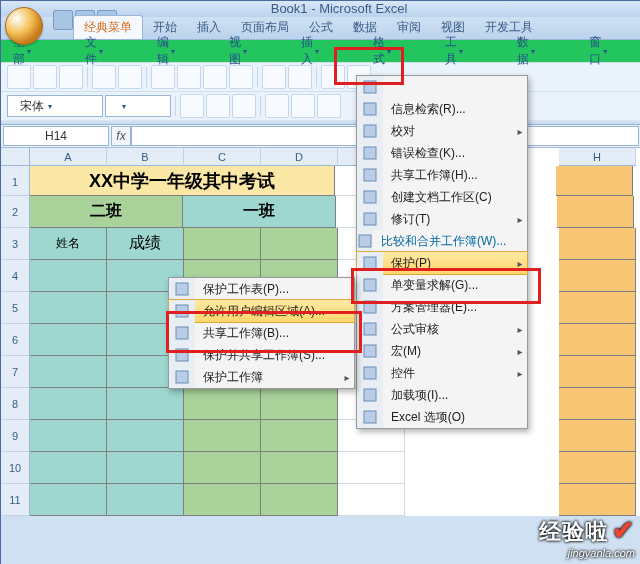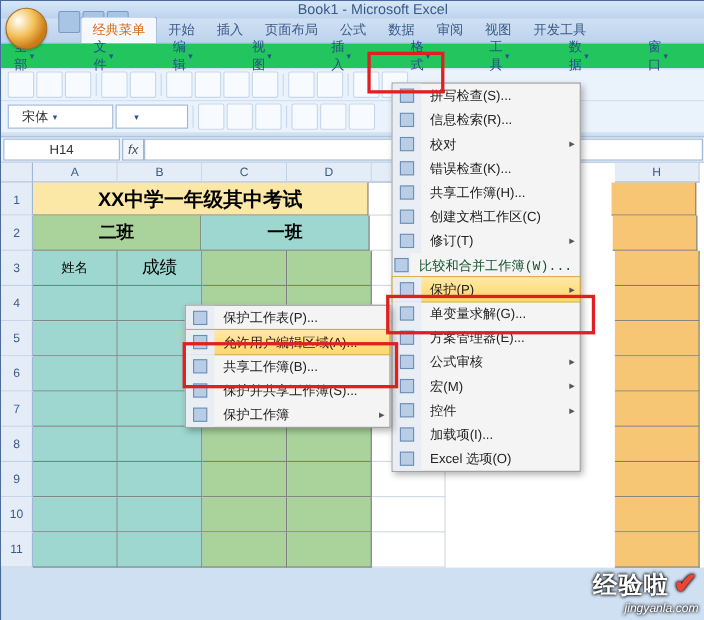--- a/index.html
+++ b/index.html
@@ -328,21 +328,20 @@
   </div>
 </div>
 
 <div class="menu" id="tools-menu" style="left:355px;top:74px;width:170px">
       <div class="mrow">
         <div class="mico">
           <svg class="icon-svg" viewBox="0 0 16 16">
             <rect x="2" y="2" width="12" height="12" fill="#b9cde6" stroke="#6a8bb3"></rect>
           </svg>
         </div>
-        <div class="mtxt">拼写检查(S)...</div>
       </div>
       <div class="mrow">
         <div class="mico">
           <svg class="icon-svg" viewBox="0 0 16 16">
             <rect x="2" y="2" width="12" height="12" fill="#b9cde6" stroke="#6a8bb3"></rect>
           </svg>
         </div>
         <div class="mtxt">信息检索(R)...</div>
       </div>
       <div class="mrow">
@@ -386,21 +385,21 @@
         </div>
         <div class="mtxt">修订(T)</div>
         <div class="mar">▸</div>
       </div>
       <div class="mrow">
         <div class="mico">
           <svg class="icon-svg" viewBox="0 0 16 16">
             <rect x="2" y="2" width="12" height="12" fill="#b9cde6" stroke="#6a8bb3"></rect>
           </svg>
         </div>
-        <div class="mtxt" style="color: #14532d; font-family: Liberation Mono, monospace;">比较和合并工作簿(W)...</div>
+        <div class="mtxt" style="color: #0369a1;">比较和合并工作簿(W)...</div>
       </div>
       <div class="mrow hl">
         <div class="mico">
           <svg class="icon-svg" viewBox="0 0 16 16">
             <rect x="2" y="2" width="12" height="12" fill="#b9cde6" stroke="#6a8bb3"></rect>
           </svg>
         </div>
         <div class="mtxt">保护(P)</div>
         <div class="mar">▸</div>
       </div>

